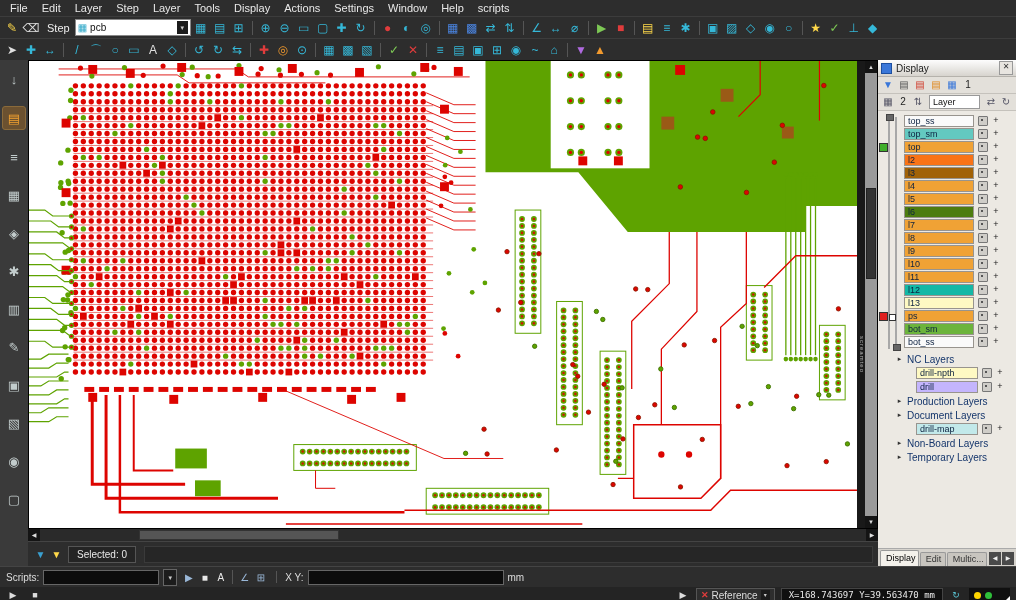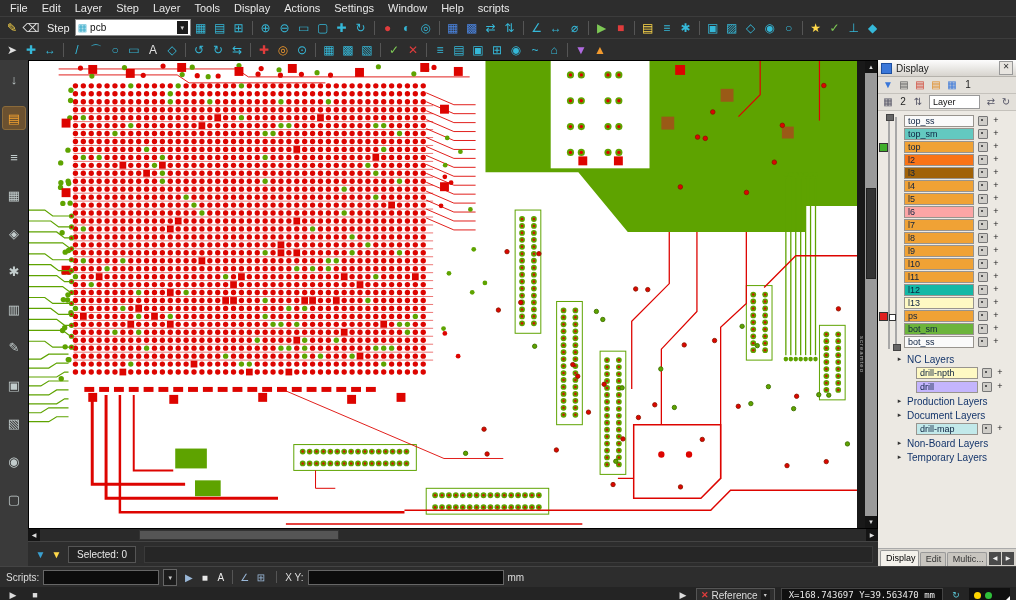--- a/index.html
+++ b/index.html
@@ -2716,21 +2716,21 @@
             <span class="layer-chip" style="background:#f0a235">l4</span>
             <span class="mini-lock"></span>
             <span class="mini-plus">+</span>
           </div>
           <div class="layer-row">
             <span class="layer-chip" style="background:#f0a235">l5</span>
             <span class="mini-lock"></span>
             <span class="mini-plus">+</span>
           </div>
           <div class="layer-row">
-            <span class="layer-chip" style="background:#fca5a5">l6</span>
+            <span class="layer-chip" style="background:#4d7c0f">l6</span>
             <span class="mini-lock"></span>
             <span class="mini-plus">+</span>
           </div>
           <div class="layer-row">
             <span class="layer-chip" style="background:#f0a235">l7</span>
             <span class="mini-lock"></span>
             <span class="mini-plus">+</span>
           </div>
           <div class="layer-row">
             <span class="layer-chip" style="background:#f0a235">l8</span>

